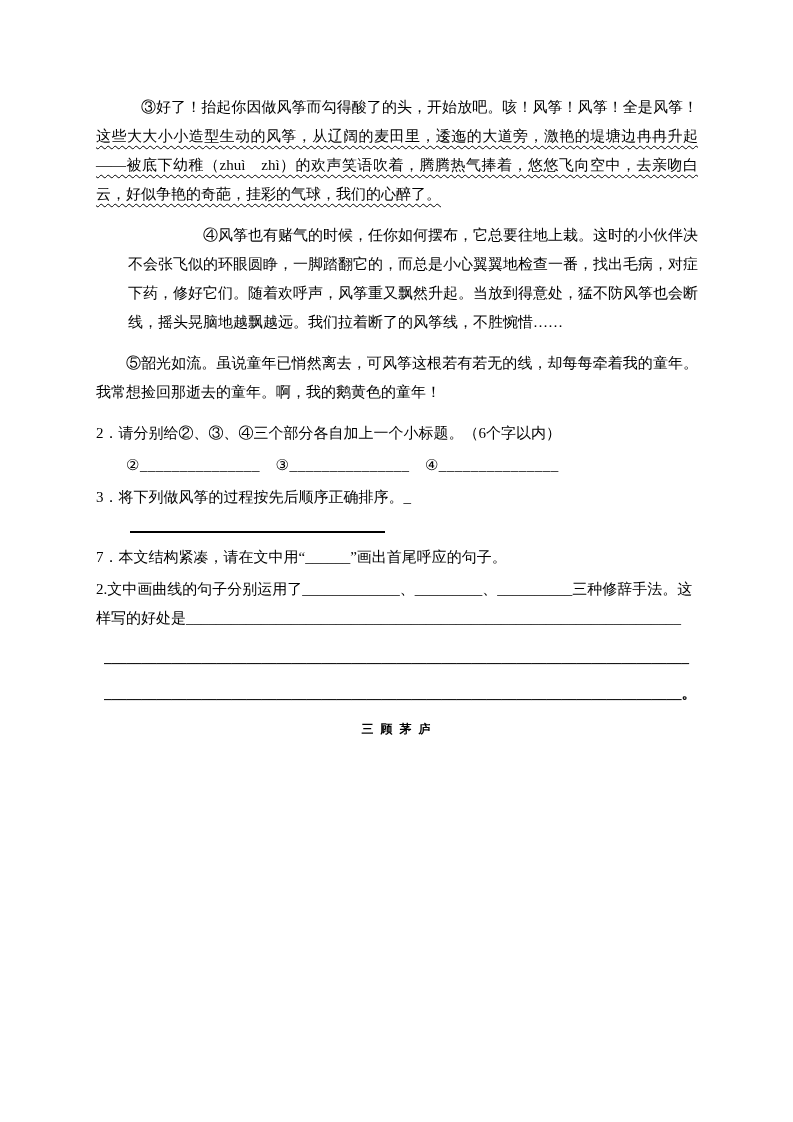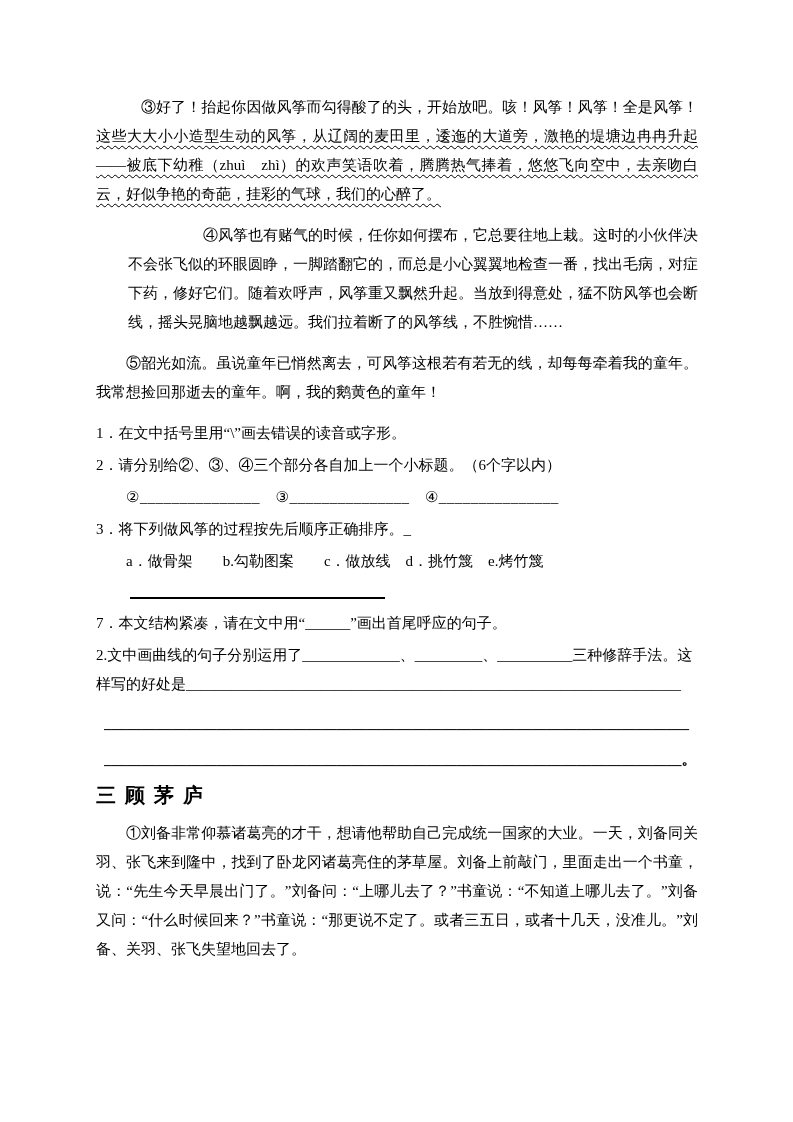--- a/index.html
+++ b/index.html
@@ -58,56 +58,53 @@
     overflow: hidden;
     font-weight: bold;
   }
   .q5-gap { margin-top: 10px; }
   .section-heading {
     font-weight: bold;
     margin: 18px 0 8px 0;
   }
   .passage-title {
     font-weight: bold;
-    font-size: 20px;
-    text-align: left;
+    font-size: 12px;
+    text-align: center;
     margin: 0 0 9px 0;
     letter-spacing: 2px;
   }
 </style>
 </head>
 <body>
 
 <div class="page">
 
   <p class="para indent-3"><span>③好了！抬起你因做风筝而勾得酸了的头，开始放吧。咳！风筝！风筝！全是风筝！</span><span class="wavy">这些大大小小造型生动的风筝，从辽阔的麦田里，逶迤的大道旁，激艳的堤塘边冉冉升起——被底下幼稚（zhuì　zhì）的欢声笑语吹着，腾腾热气捧着，悠悠飞向空中，去亲吻白云，好似争艳的奇葩，挂彩的气球，我们的心醉了。</span></p>
 
   <p class="para indent-5">④风筝也有赌气的时候，任你如何摆布，它总要往地上栽。这时的小伙伴决不会张飞似的环眼圆睁，一脚踏翻它的，而总是小心翼翼地检查一番，找出毛病，对症下药，修好它们。随着欢呼声，风筝重又飘然升起。当放到得意处，猛不防风筝也会断线，摇头晃脑地越飘越远。我们拉着断了的风筝线，不胜惋惜……</p>
 
   <p class="para indent-2">⑤韶光如流。虽说童年已悄然离去，可风筝这根若有若无的线，却每每牵着我的童年。我常想捡回那逝去的童年。啊，我的鹅黄色的童年！</p>
 
-  <p class="question">1．在文中括号里用“\”画去错误的读音或字形。</p>
 
   <p class="question">2．请分别给②、③、④三个部分各自加上一个小标题。（6个字以内）</p>
 
   <p class="blanks">②_______________　③_______________　④_______________</p>
 
   <p class="question">3．将下列做风筝的过程按先后顺序正确排序。_</p>
 
-  <p class="options">a．做骨架　　b.勾勒图案　　c．做放线　d．挑竹篾　e.烤竹篾</p>
 
   <div class="answer-line"></div>
 
   <p class="question">7．本文结构紧凑，请在文中用“______”画出首尾呼应的句子。</p>
 
   <p class="question">2.文中画曲线的句子分别运用了_____________、_________、__________三种修辞手法。这样写的好处是__________________________________________________________________</p>
 
   <p class="blank-line q5-gap">______________________________________________________________________________</p>
 
   <p class="blank-line">_____________________________________________________________________________。</p>
 
 
   <p class="passage-title">三 顾 茅 庐</p>
 
-  <p class="para indent-2">①刘备非常仰慕诸葛亮的才干，想请他帮助自己完成统一国家的大业。一天，刘备同关羽、张飞来到隆中，找到了卧龙冈诸葛亮住的茅草屋。刘备上前敲门，里面走出一个书童，说：“先生今天早晨出门了。”刘备问：“上哪儿去了？”书童说：“不知道上哪儿去了。”刘备又问：“什么时候回来？”书童说：“那更说不定了。或者三五日，或者十几天，没准儿。”刘备、关羽、张飞失望地回去了。</p>
 
 
 </div>
 
 </body></html>

